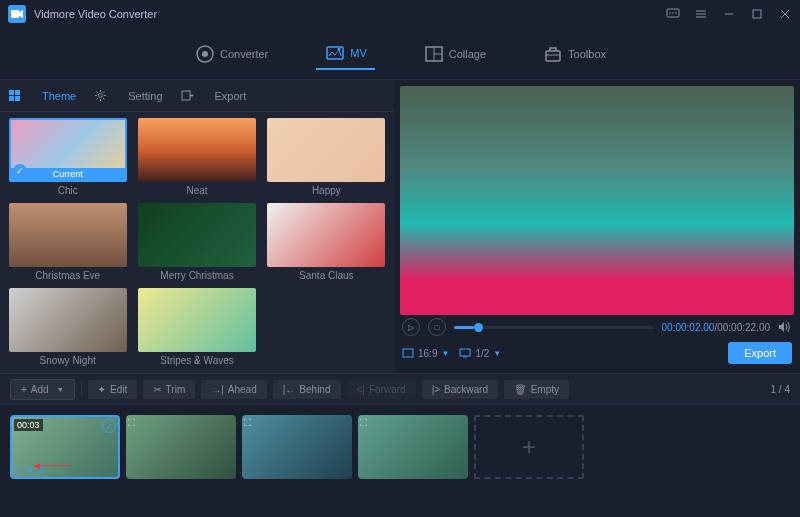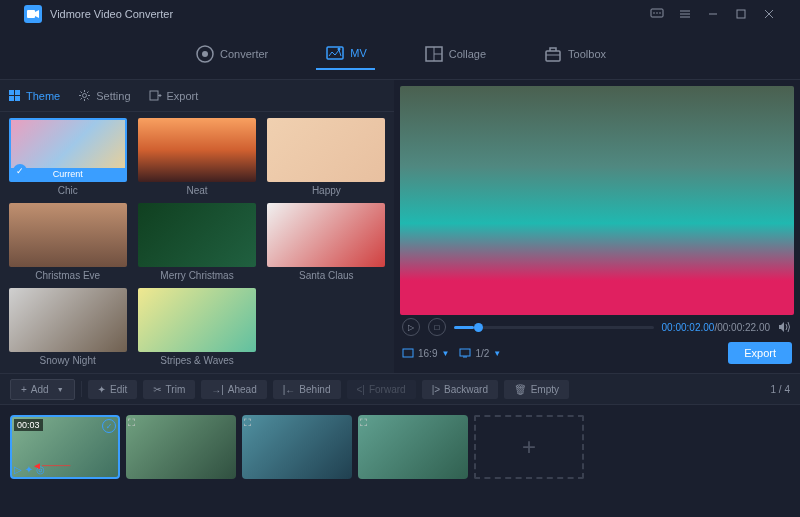--- a/index.html
+++ b/index.html
@@ -1,29 +1,29 @@
 <!DOCTYPE html>
 <html><head>
 <meta charset="utf-8">
 <style>
 *{margin:0;padding:0;box-sizing:border-box;font-family:Segoe UI,Arial,sans-serif}
 body{background:#1a1f2e;color:#a8b0c0;font-size:11px;width:800px;height:517px;overflow:hidden;user-select:none}
-.titlebar{height:28px;display:flex;align-items:center;padding:0 24px;background:#1a1f2e}
+.titlebar{height:28px;display:flex;align-items:center;padding:0 8px;background:#1a1f2e}
 .app-logo{width:18px;height:18px;background:#3a9eff;border-radius:3px;display:flex;align-items:center;justify-content:center;margin-right:8px}
 .app-title{font-size:11px;color:#b8c0d0}
 .titlebar-right{margin-left:auto;display:flex;gap:14px;align-items:center}
 .tb-btn{width:14px;height:14px;display:flex;align-items:center;justify-content:center;color:#8890a0;cursor:pointer}
 .tabs{height:52px;display:flex;justify-content:center;gap:40px;align-items:center;border-bottom:1px solid #2a3040}
 .tab{display:flex;flex-direction:row;align-items:center;gap:4px;color:#8890a0;cursor:pointer;padding:4px 8px}
 .tab.active{color:#3a9eff;border-bottom:2px solid #3a9eff}
 .tab-icon{width:22px;height:22px;display:flex;align-items:center;justify-content:center}
 .main{display:flex;height:293px}
 .left-panel{width:394px;background:#1e2433;display:flex;flex-direction:column}
 .subtabs{height:32px;display:flex;align-items:center;padding:0 8px;gap:18px;border-bottom:1px solid #2a3040}
-.subtab{display:flex;align-items:center;gap:5px;color:#8890a0;cursor:pointer;font-size:11px}
+.subtab{display:flex;align-items:center;gap:21px;color:#8890a0;cursor:pointer;font-size:11px}
 .subtab.active{color:#3a9eff}
 .subtab-icon{width:13px;height:13px}
 .theme-grid{display:grid;grid-template-columns:repeat(3,1fr);gap:6px;padding:6px;overflow-y:auto;flex:1}
 .theme-item{display:flex;flex-direction:column;align-items:center;gap:3px}
 .theme-thumb{width:118px;height:64px;background:#2a3040;border-radius:2px;position:relative;overflow:hidden}
 .theme-thumb.selected{border:2px solid #3a9eff}
 .current-badge{position:absolute;bottom:0;left:0;right:0;background:#3a9eff;color:#fff;font-size:9px;text-align:center;padding:1px}
 .check-badge{position:absolute;bottom:2px;left:2px;width:14px;height:14px;background:#3a9eff;border-radius:50%;color:#fff;font-size:9px;display:flex;align-items:center;justify-content:center}
 .theme-label{font-size:10px;color:#8890a0}
 .right-panel{flex:1;background:#1a1f2e;display:flex;flex-direction:column;padding:6px}

